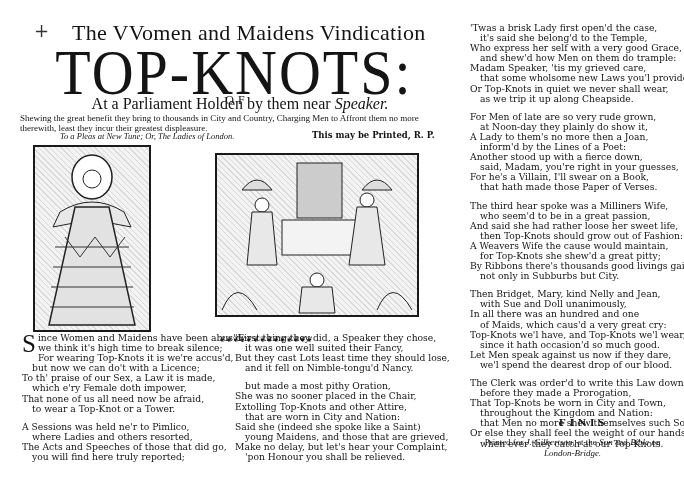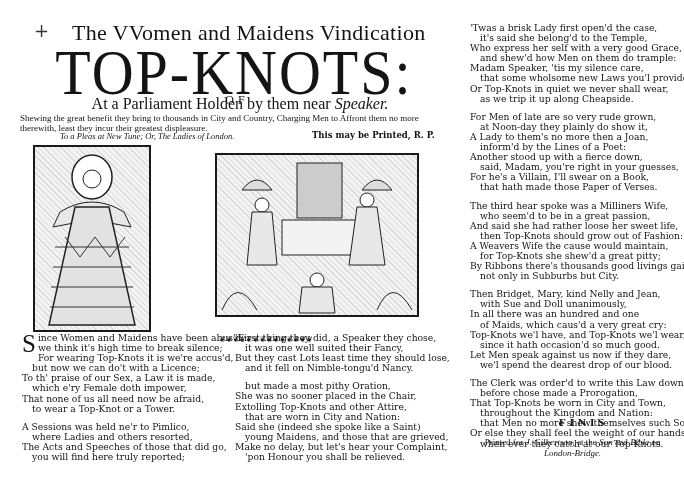--- a/index.html
+++ b/index.html
@@ -108,21 +108,21 @@
       <span class="ln">Said she (indeed she spoke like a Saint)</span>
       <span class="ln ind">young Maidens, and those that are grieved,</span>
       <span class="ln">Make no delay, but let's hear your Complaint,</span>
       <span class="ln ind">'pon Honour you shall be relieved.</span>
     </div>
   <div class="abs verse col3" id="col3-lines">
       <span class="ln">'Twas a brisk Lady first open'd the case,</span>
       <span class="ln ind">it's said she belong'd to the Temple,</span>
       <span class="ln">Who express her self with a very good Grace,</span>
       <span class="ln ind">and shew'd how Men on them do trample:</span>
-      <span class="ln">Madam Speaker, 'tis my silence care,</span>
+      <span class="ln">Madam Speaker, 'tis my grieved care,</span>
       <span class="ln ind">that some wholsome new Laws you'l provide;</span>
       <span class="ln">Or Top-Knots in quiet we never shall wear,</span>
       <span class="ln ind">as we trip it up along Cheapside.</span>
       <span class="ln gap"></span>
       <span class="ln">For Men of late are so very rude grown,</span>
       <span class="ln ind">at Noon-day they plainly do show it,</span>
       <span class="ln">A Lady to them's no more then a Joan,</span>
       <span class="ln ind">inform'd by the Lines of a Poet:</span>
       <span class="ln">Another stood up with a fierce down,</span>
       <span class="ln ind">said, Madam, you're right in your guesses,</span>
@@ -141,21 +141,21 @@
       <span class="ln">Then Bridget, Mary, kind Nelly and Jean,</span>
       <span class="ln ind">with Sue and Doll unanimously,</span>
       <span class="ln">In all there was an hundred and one</span>
       <span class="ln ind">of Maids, which caus'd a very great cry:</span>
       <span class="ln">Top-Knots we'l have, and Top-Knots we'l wear,</span>
       <span class="ln ind">since it hath occasion'd so much good.</span>
       <span class="ln">Let Men speak against us now if they dare,</span>
       <span class="ln ind">we'l spend the dearest drop of our blood.</span>
       <span class="ln gap"></span>
       <span class="ln">The Clerk was order'd to write this Law down,</span>
-      <span class="ln ind">before chose made a Prorogation,</span>
+      <span class="ln ind">before they made a Prorogation,</span>
       <span class="ln">That Top-Knots be worn in City and Town,</span>
       <span class="ln ind">throughout the Kingdom and Nation:</span>
       <span class="ln ind">that Men no more shew themselves such Sots,</span>
       <span class="ln">Or else they shall feel the weight of our hands,</span>
       <span class="ln ind">when ever they catch at our Top-Knots.</span>
     </div>
 
   <div class="abs finis">FINIS</div>
   <div class="abs printed">
     <span>Printed for </span><i>J. Gilbertson</i><span>, at the </span><i>Sun</i><span> and </span><i>Bible</i><span> on</span><br>

